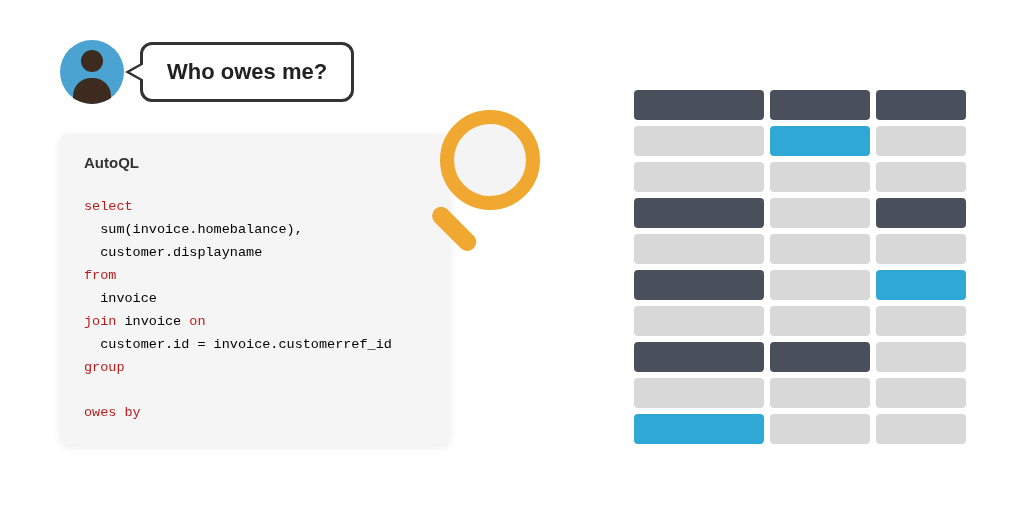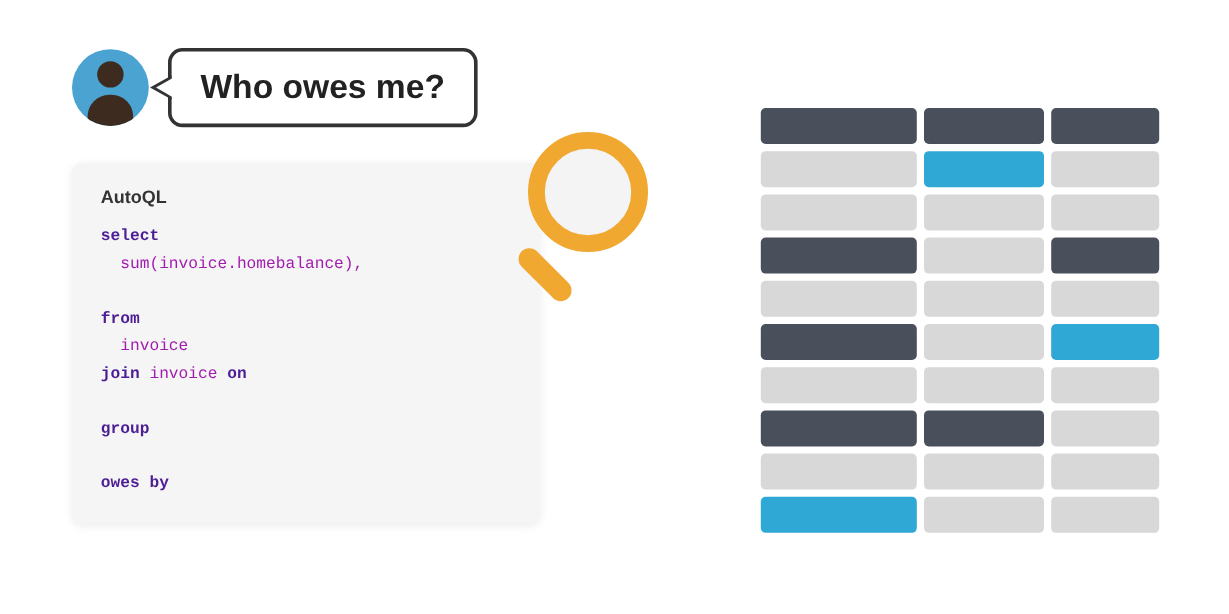--- a/index.html
+++ b/index.html
@@ -107,51 +107,51 @@
       top: 50%;
       transform: translateY(-50%);
       width: 0;
       height: 0;
       border-top: 8px solid transparent;
       border-bottom: 8px solid transparent;
       border-right: 14px solid white;
     }
 
     .speech-text {
-      font-size: 28px;
+      font-size: 22px;
       font-weight: 600;
       color: #222;
       white-space: nowrap;
     }
 
     
     .code-panel {
       background: #f5f5f5;
       border-radius: 8px;
       padding: 20px 24px;
       width: 390px;
       box-shadow: 0 2px 8px rgba(0,0,0,0.08);
     }
 
     .code-panel-title {
       font-size: 15px;
       font-weight: 700;
       color: #333;
-      margin-bottom: 14px;
+      margin-bottom: 25px;
     }
 
     .code-block {
       font-family: 'Courier New', Courier, monospace;
       font-size: 13.5px;
       line-height: 1.7;
       color: #333;
     }
 
-    .kw { color: #4c1d95; font-weight: 700; }
-    .normal { color: #a21caf; }
+    .kw { color: #b91c1c; font-weight: 400; }
+    .normal { color: #000000; }
 
     
     .magnifier {
       position: absolute;
       left: 420px;
       top: 110px;
       width: 160px;
       height: 160px;
       z-index: 10;
     }
@@ -219,25 +219,25 @@
       <div class="speech-bubble">
         <span class="speech-text">Who owes me?</span>
       </div>
     </div>
 
     <div class="code-panel">
       <div class="code-panel-title">AutoQL</div>
       <div class="code-block">
         <span class="kw">select</span><br>
         <span class="normal">&nbsp;&nbsp;sum(invoice.homebalance),</span><br>
-        <br>
+        <span class="normal">&nbsp;&nbsp;customer.displayname</span><br>
         <span class="kw">from</span><br>
         <span class="normal">&nbsp;&nbsp;invoice</span><br>
         <span class="kw">join</span><span class="normal"> invoice </span><span class="kw">on</span><br>
-        <br>
+        <span class="normal">&nbsp;&nbsp;customer.id = invoice.customerref_id</span><br>
         <span class="kw">group</span><br>
         <br>
         <span class="kw">owes by</span><br>
       </div>
     </div>
 
   </div>
 
   <div class="magnifier">
     <div class="magnifier-glass"></div>

